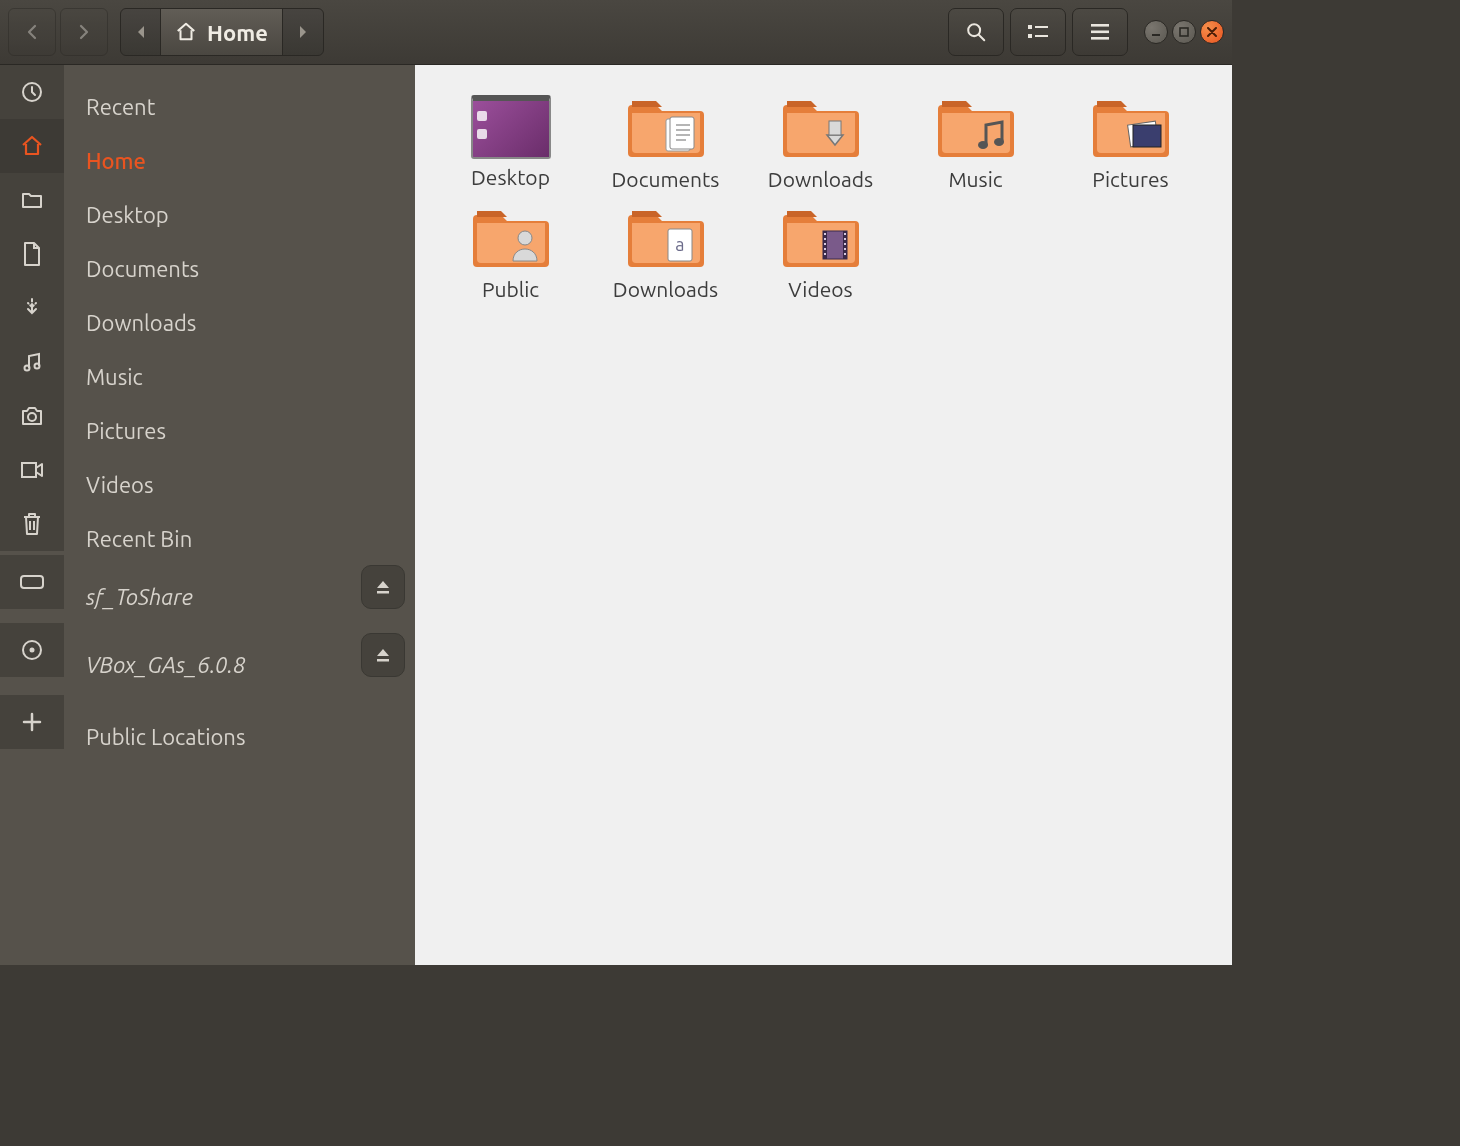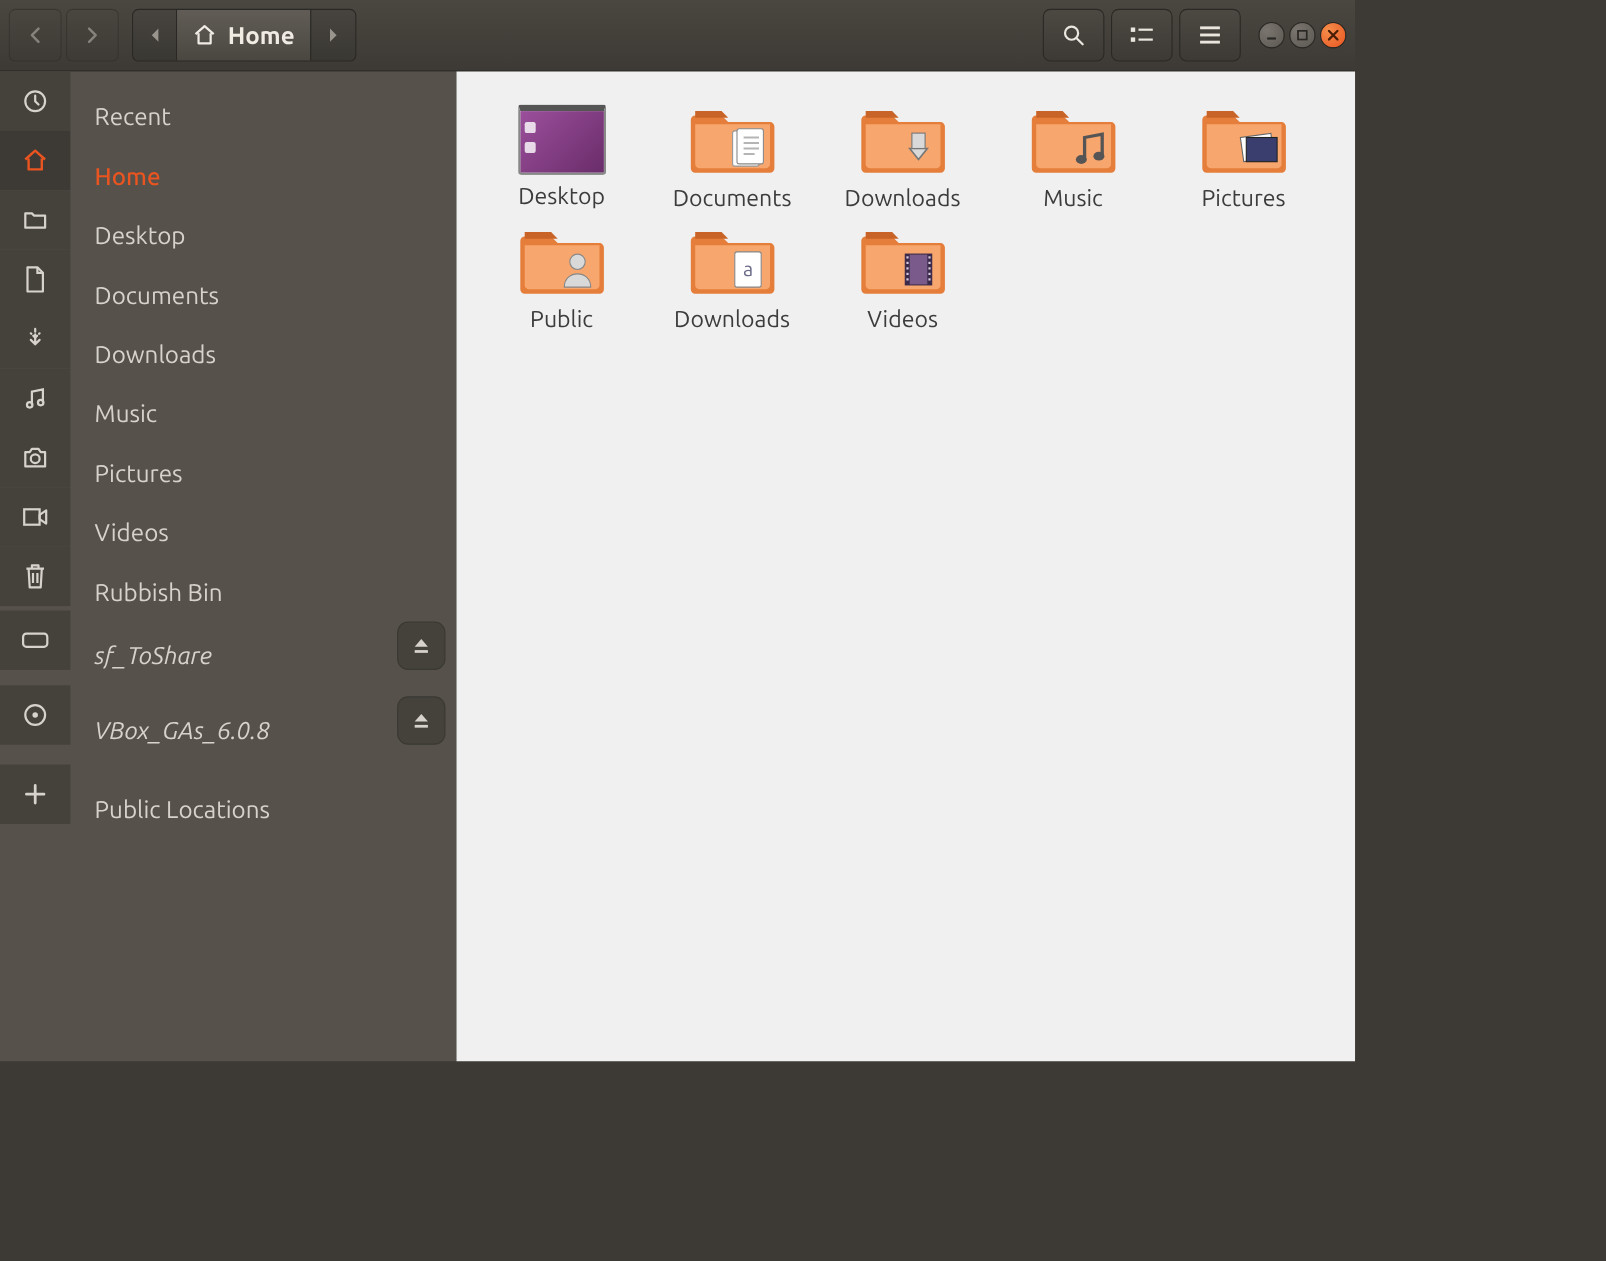--- a/index.html
+++ b/index.html
@@ -313,21 +313,21 @@
       <div class="sb-label">Videos</div>
     </div>
 
     <div class="sb-item">
       <div class="sb-icon-col">
           <svg width="22" height="26" viewBox="0 0 22 26">
             <path d="M3 6h16M8 6V3h6v3M5 6l1 17h10l1-17" stroke="currentColor" stroke-width="2" fill="none" stroke-linejoin="round"></path>
             <path d="M9 10v9M13 10v9" stroke="currentColor" stroke-width="2"></path>
           </svg>
         </div>
-      <div class="sb-label">Rubbish Bin</div>
+      <div class="sb-label">Recent Bin</div>
     </div>
 
     <div class="sb-item mount-item">
       <div class="sb-icon-col">
           <svg width="26" height="20" viewBox="0 0 26 20">
             <rect x="2" y="4" width="22" height="12" rx="3" stroke="currentColor" stroke-width="2" fill="none"></rect>
           </svg>
         </div>
       <div class="sb-label">sf_ToShare</div>
       <div class="eject-btn">

